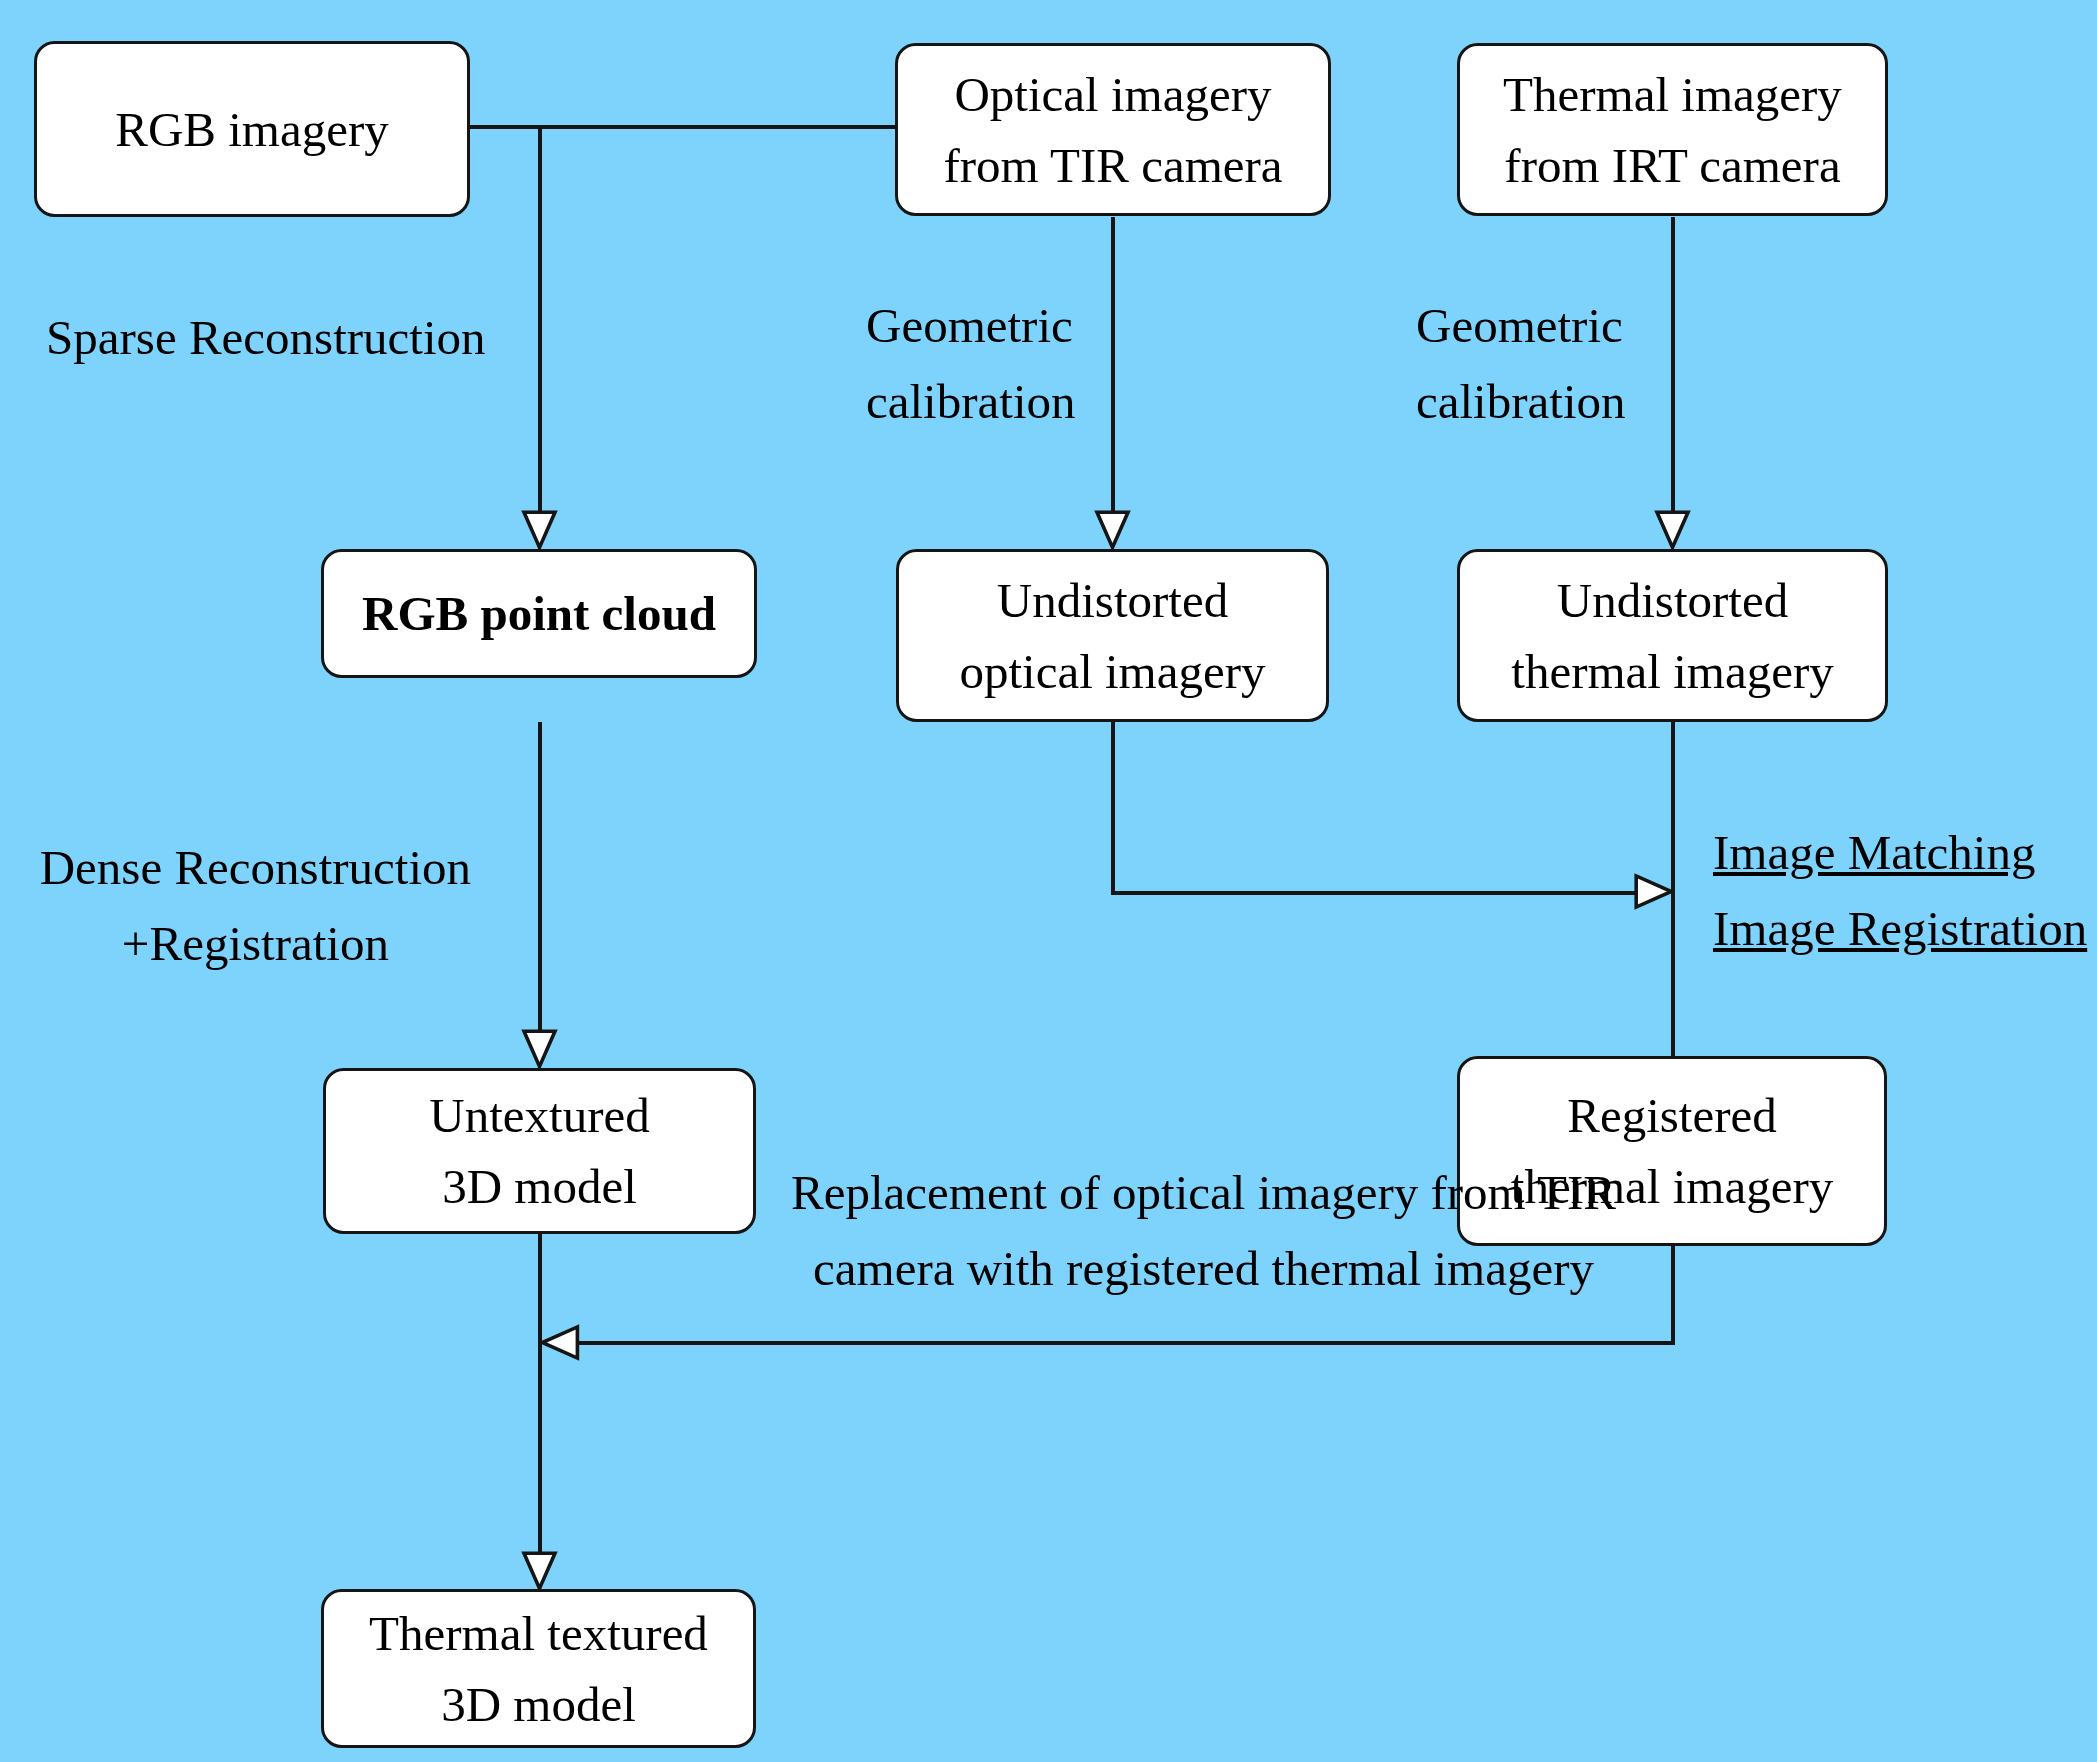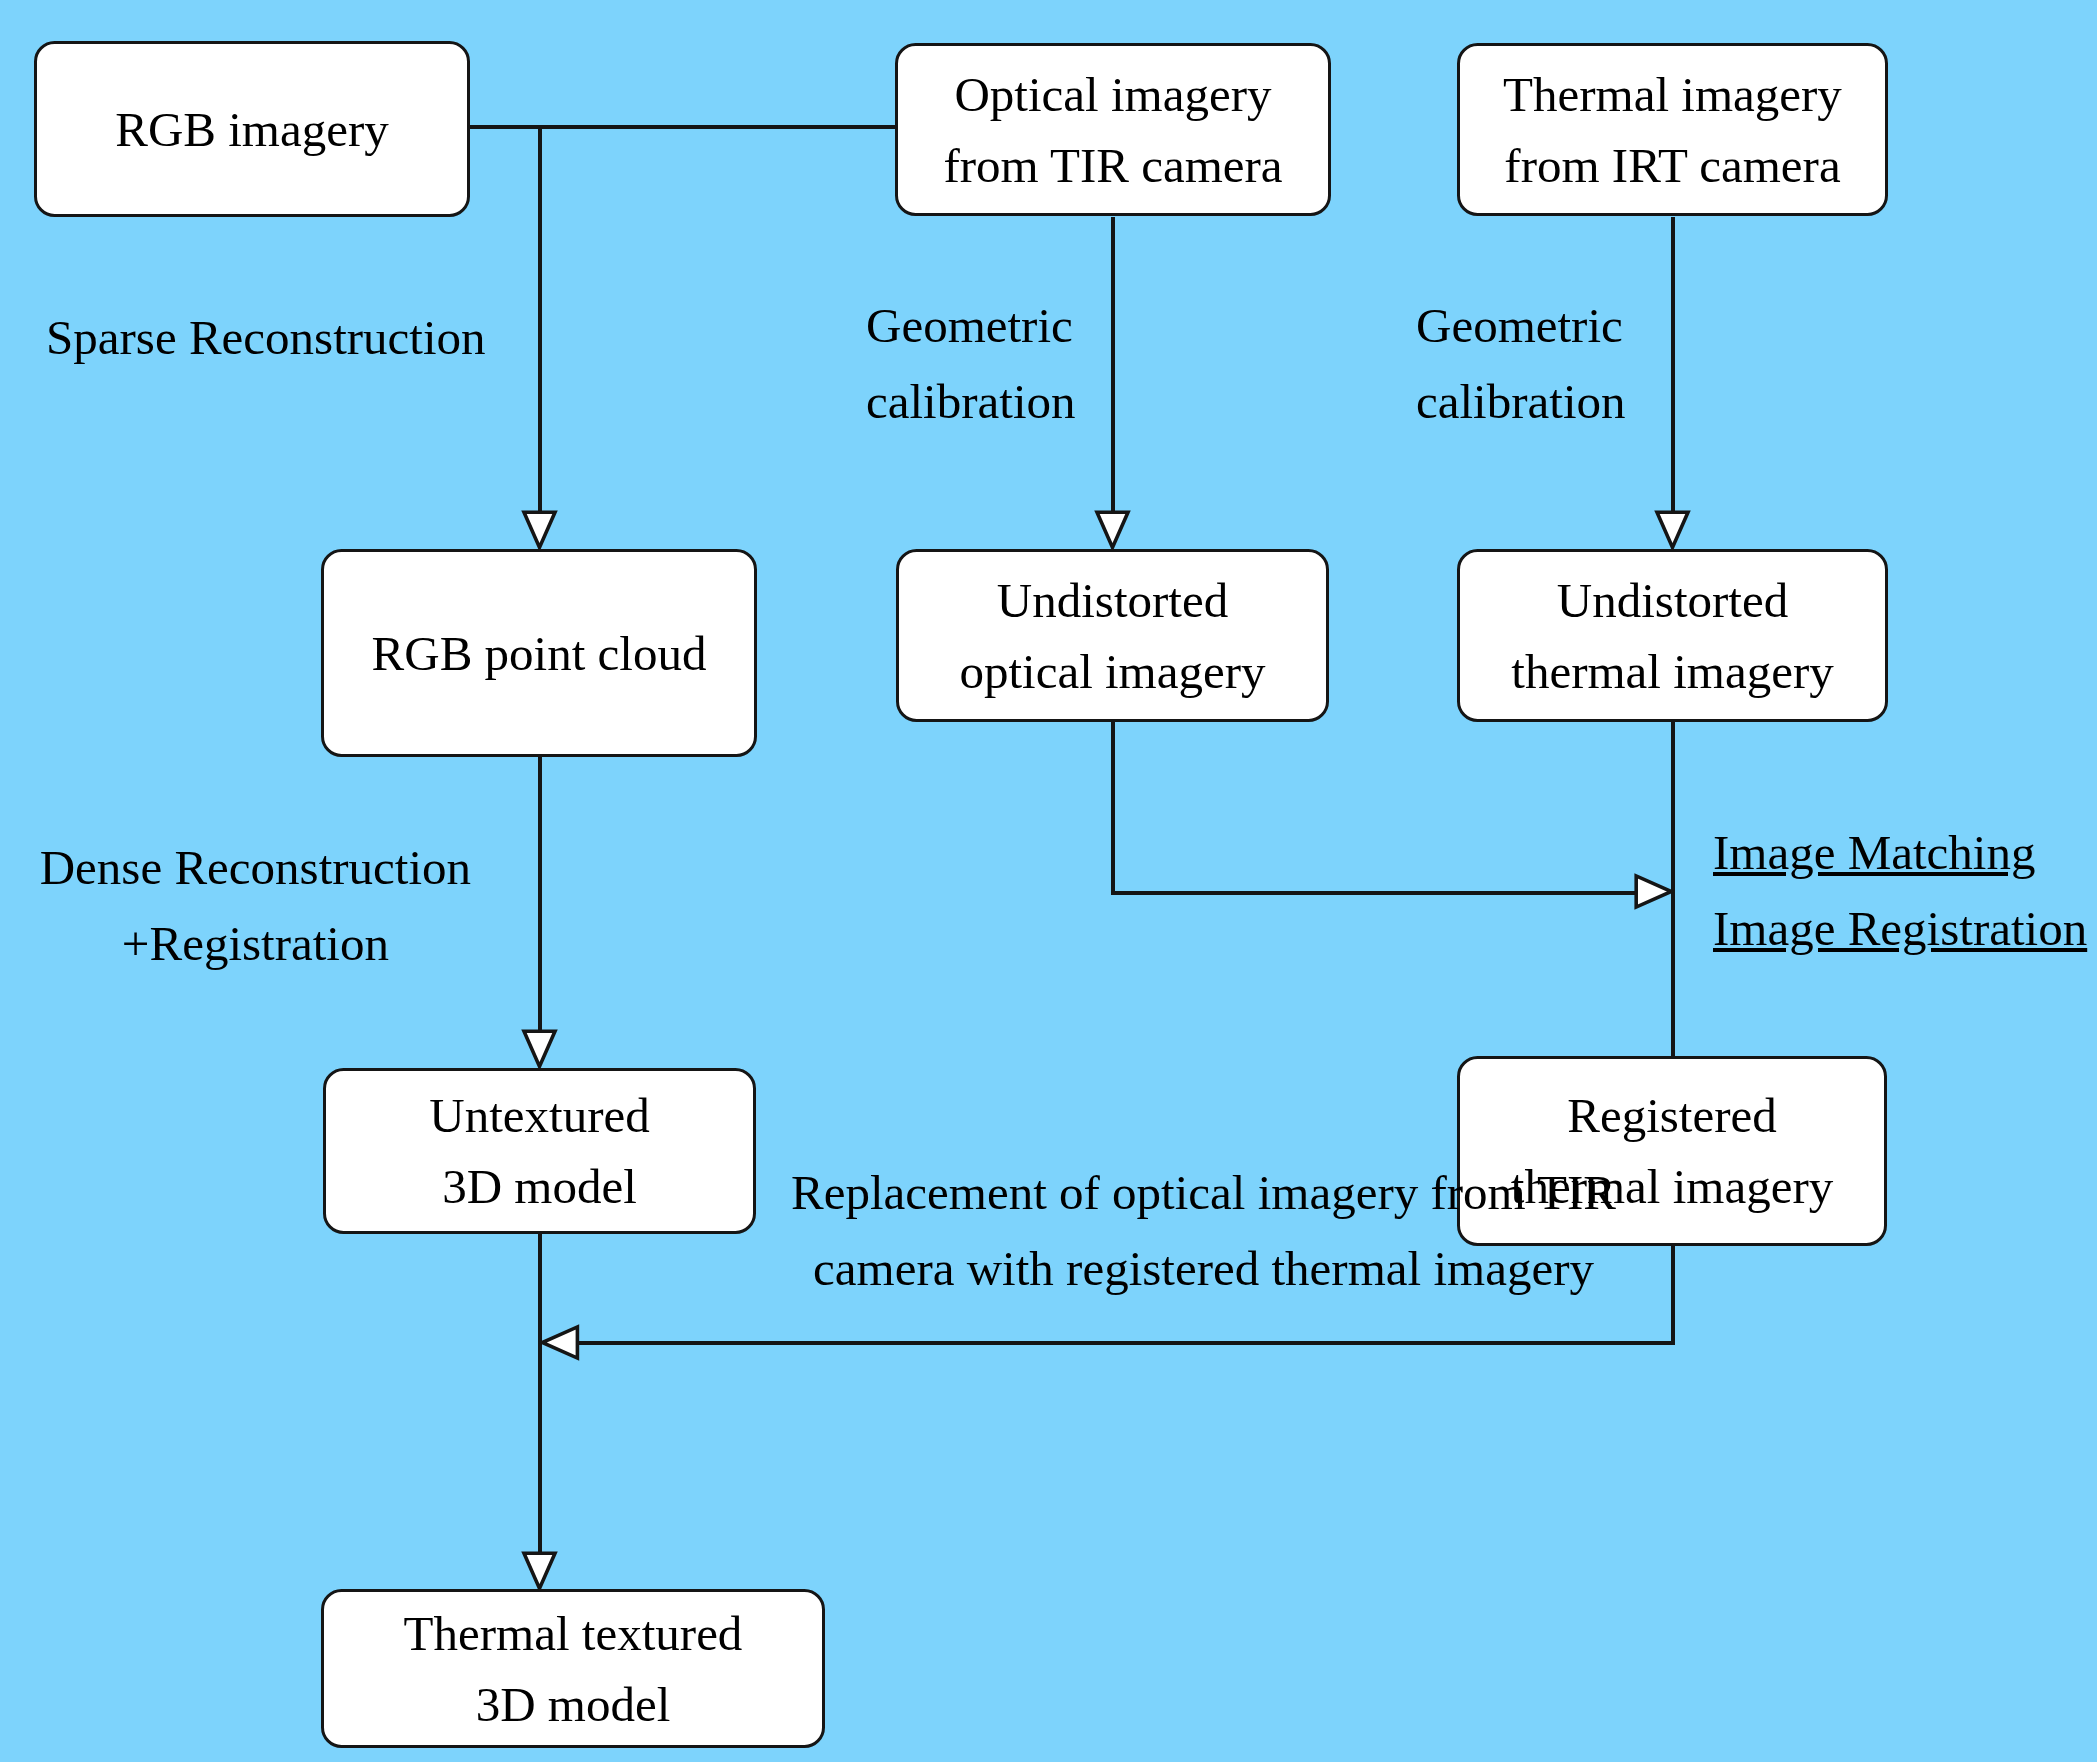--- a/index.html
+++ b/index.html
@@ -84,21 +84,21 @@
   <div class="box" style="left:895px; top:43px; width:436px; height:173px;">
     <div>Optical imagery</div>
     <div>from TIR camera</div>
   </div>
 
   <div class="box" style="left:1457px; top:43px; width:431px; height:173px;">
     <div>Thermal imagery</div>
     <div>from IRT camera</div>
   </div>
 
-  <div class="box" style="left:321px; top:549px; width:436px; height:208px;">
+  <div class="box" style="left:321px; top:549px; width:436px; height:129px;font-weight:bold;">
     <div>RGB point cloud</div>
   </div>
 
   <div class="box" style="left:896px; top:549px; width:433px; height:173px;">
     <div>Undistorted</div>
     <div>optical imagery</div>
   </div>
 
   <div class="box" style="left:1457px; top:549px; width:431px; height:173px;">
     <div>Undistorted</div>
@@ -108,21 +108,21 @@
   <div class="box" style="left:323px; top:1068px; width:433px; height:166px;">
     <div>Untextured</div>
     <div>3D model</div>
   </div>
 
   <div class="box" style="left:1457px; top:1056px; width:430px; height:190px;">
     <div>Registered</div>
     <div>thermal imagery</div>
   </div>
 
-  <div class="box" style="left:321px; top:1589px; width:504px; height:159px;">
+  <div class="box" style="left:321px; top:1589px; width:435px; height:159px;">
     <div>Thermal textured</div>
     <div>3D model</div>
   </div>
 
   <div class="lbl" style="left:46px; top:300px;">
     <div>Sparse Reconstruction</div>
   </div>
 
   <div class="lbl" style="left:866px; top:288px;">
     <div>Geometric</div>

